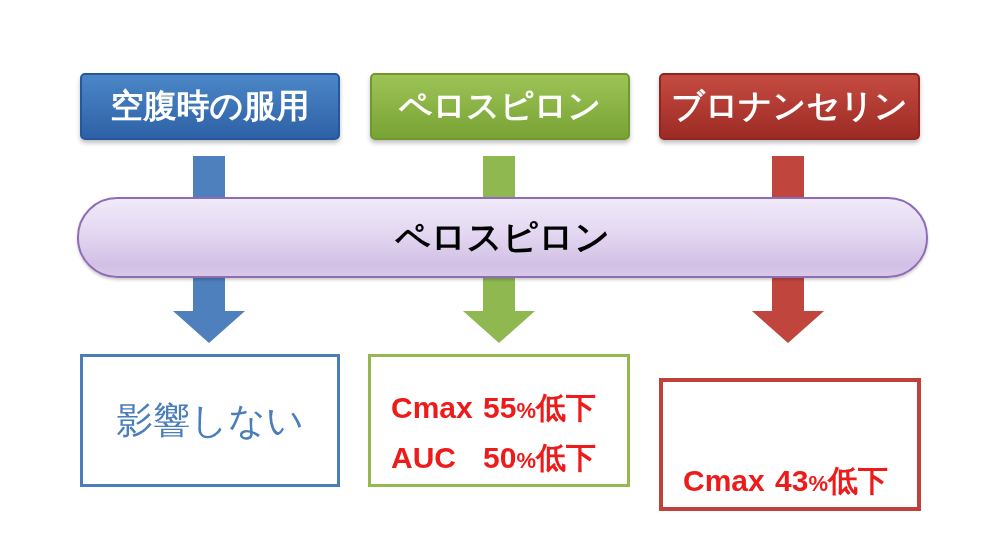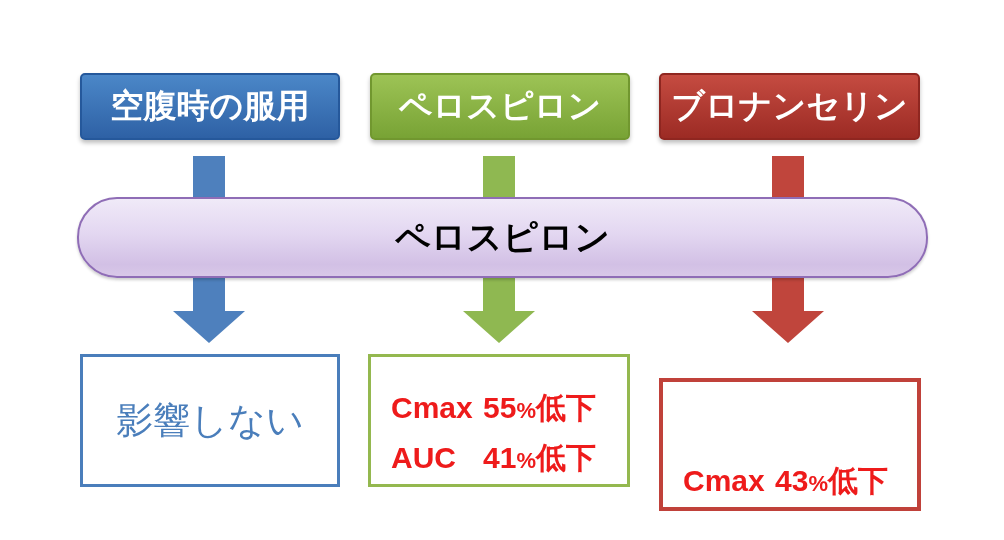--- a/index.html
+++ b/index.html
@@ -81,21 +81,21 @@
     <span>ペロスピロン</span>
   </div>
 
   <div class="res res-1">
     <span>影響しない</span>
   </div>
 
   <div class="res res-2">
     <div class="res-lines">
       <div><span class="metric">Cmax</span><span>55</span><span class="pct">%</span><span>低下</span></div>
-      <div><span class="metric">AUC</span><span>41</span><span class="pct">%</span><span>低下</span></div>
+      <div><span class="metric">AUC</span><span>50</span><span class="pct">%</span><span>低下</span></div>
     </div>
   </div>
 
   <div class="res res-3">
     <div class="res-lines">
       <div><span class="metric">Cmax</span><span>43</span><span class="pct">%</span><span>低下</span></div>
     </div>
   </div>
 
 </div>

